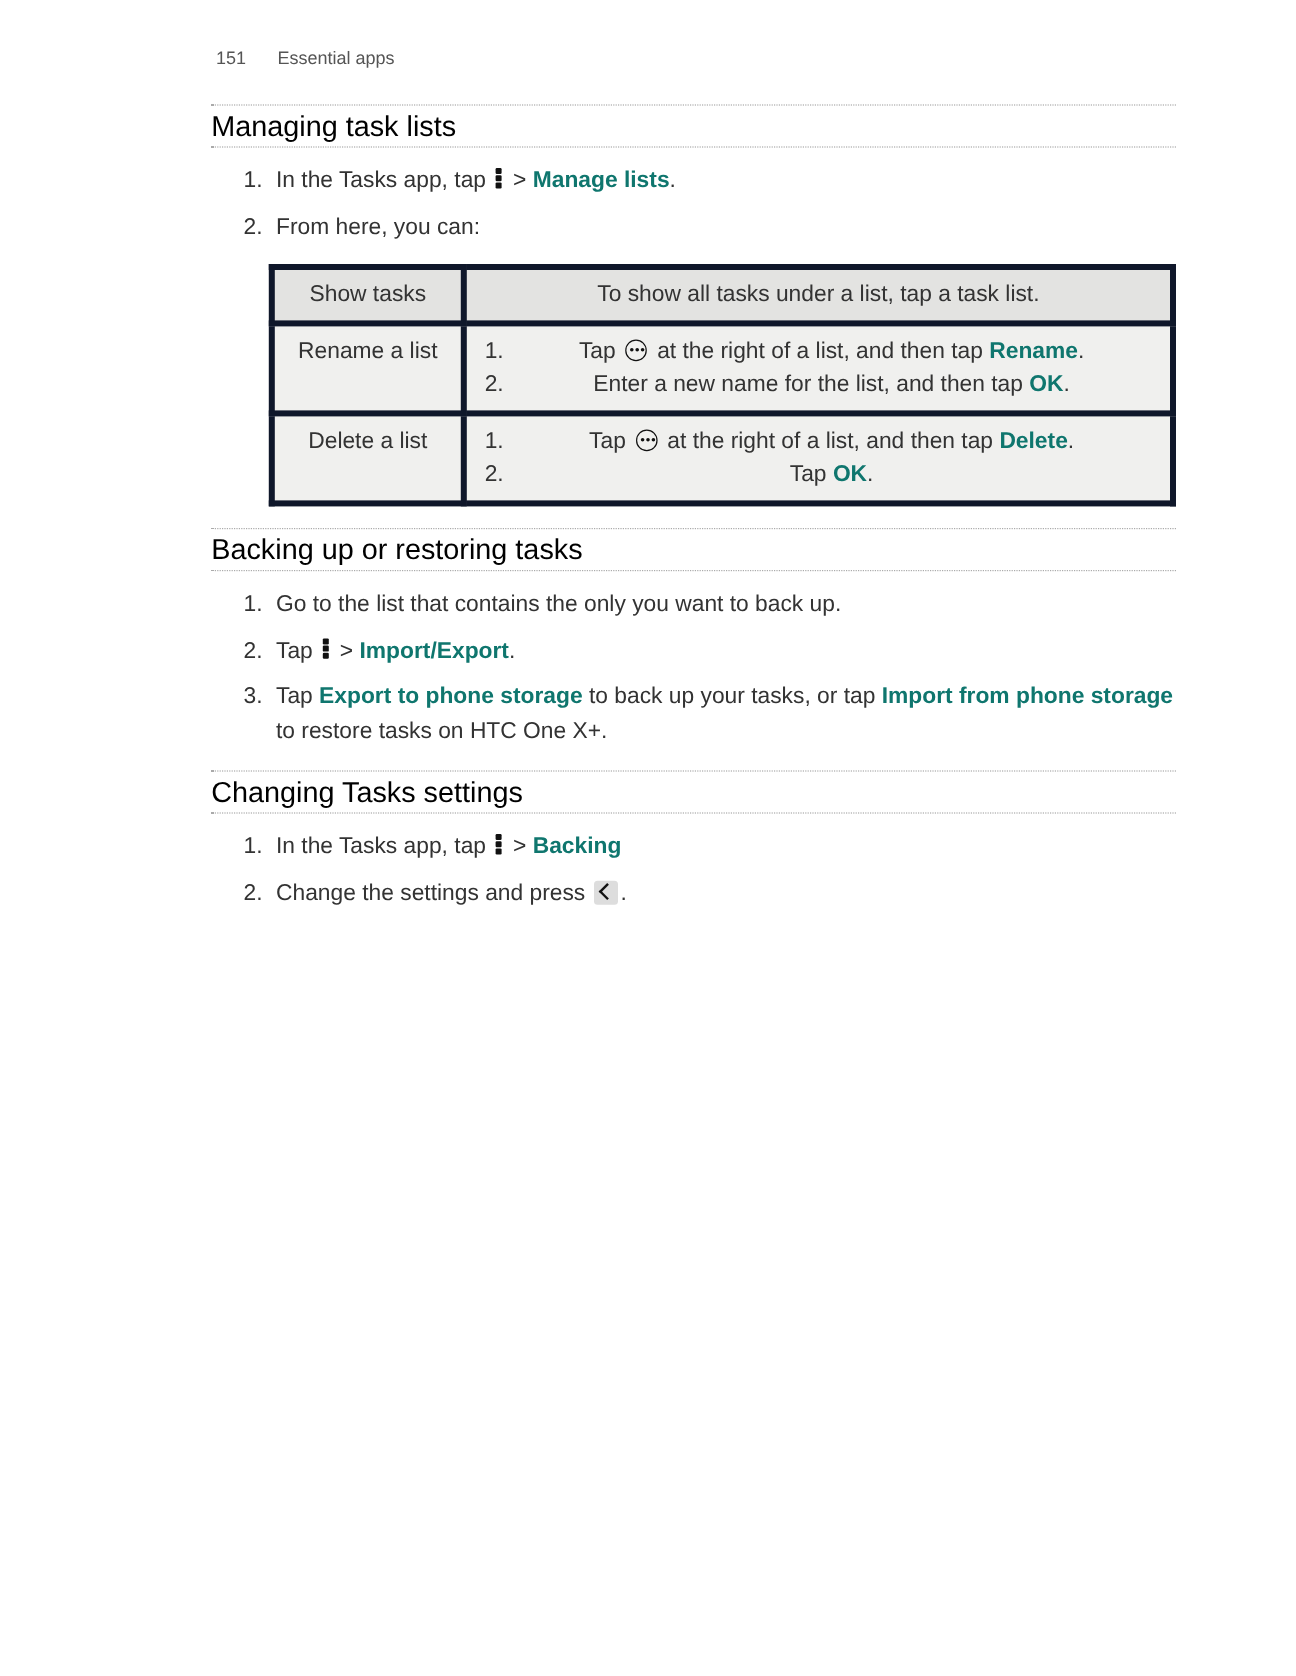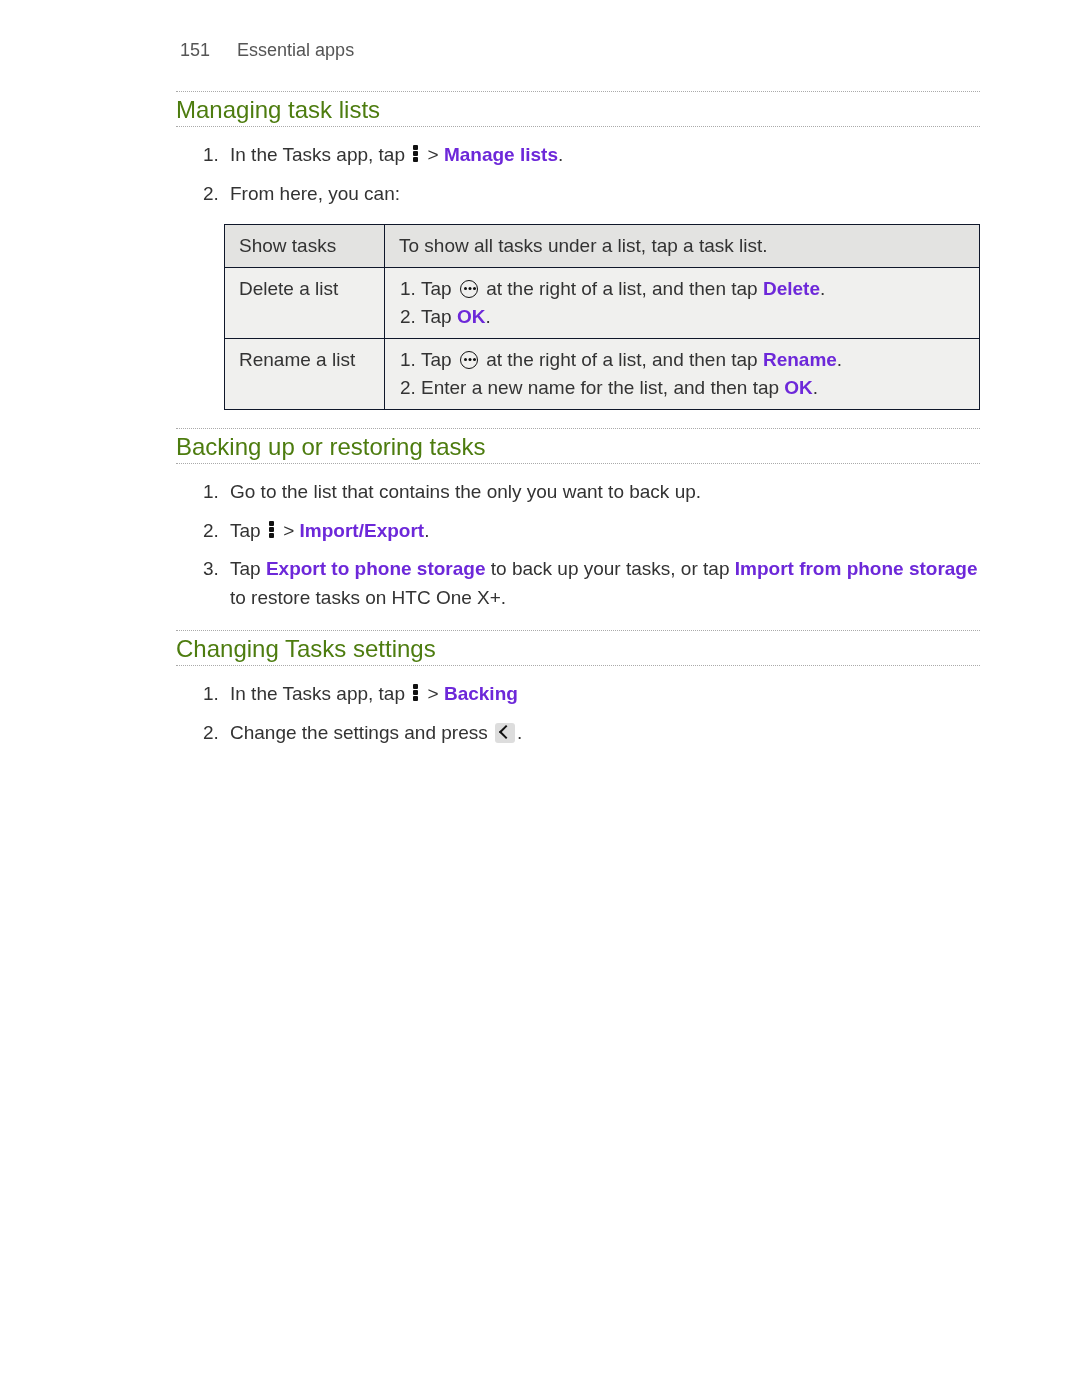--- a/index.html
+++ b/index.html
@@ -8,29 +8,29 @@
     padding: 0;
     font-family: "Helvetica Neue", Helvetica, Arial, sans-serif;
     background: #fff;
     color: #333;
     width: 1080px;
   }
   .page {
     padding: 40px 100px 40px 100px;
   }
   .page-header {
-    font-size: 18px;
+    font-size: 15px;
     color: #555;
     margin-bottom: 30px;
     padding-left: 80px;
   }
   .page-header .num { margin-right: 22px; }
 
   .section-heading {
-    color: #4d7c0f;
+    color: #000000;
     font-size: 24px;
     font-weight: 400;
     border-top: 1px dotted #aaa;
     border-bottom: 1px dotted #aaa;
     padding: 4px 0 2px 0;
     margin: 18px 0 14px 0;
     margin-left: 76px;
   }
 
   ol.steps {
@@ -100,24 +100,24 @@
 
   .tbl {
     margin-left: 124px;
     width: calc(100% - 124px);
     border-collapse: collapse;
     background: #f0f0ee;
     font-size: 19px;
     color: #333;
   }
   .tbl td, .tbl th {
-    border: 1px solid #0f172a;
+    border: 5px solid #0f172a;
     padding: 10px 14px;
     vertical-align: top;
-    text-align: left;
+    text-align: center;
     font-weight: 400;
   }
   .tbl th { width: 160px; }
   .tbl thead th, .tbl thead td {
     background: #e3e3e1;
   }
   .tbl ol {
     margin: 0;
     padding-left: 22px;
   }
@@ -133,21 +133,21 @@
     color: #333;
     position: relative;
   }
   .note-box .pencil-icon {
     position: absolute;
     left: 14px; top: 12px;
     width: 30px; height: 30px;
   }
   .pencil-icon svg { width: 30px; height: 30px; }
 
-  b, strong { font-weight: 600; color: #6d28d9; }
+  b, strong { font-weight: 600; color: #0f766e; }
 </style>
 </head>
 <body>
 
 <div class="page">
 
   <div class="page-header">
     <span class="num">151</span>
     <span>Essential apps</span>
   </div>
@@ -166,48 +166,48 @@
 
   <table class="tbl">
     <thead>
       <tr>
         <th>Show tasks</th>
         <td>To show all tasks under a list, tap a task list.</td>
       </tr>
     </thead>
     <tbody>
       <tr>
+        <th>Rename a list</th>
+        <td>
+          <ol>
+            <li>
+              <span>Tap </span>
+              <span class="icon-more-circle"></span>
+              <span> at the right of a list, and then tap </span>
+              <b>Rename</b><span>.</span>
+            </li>
+            <li>
+              <span>Enter a new name for the list, and then tap </span>
+              <b>OK</b><span>.</span>
+            </li>
+          </ol>
+        </td>
+      </tr>
+      <tr>
         <th>Delete a list</th>
         <td>
           <ol>
             <li>
               <span>Tap </span>
               <span class="icon-more-circle"></span>
               <span> at the right of a list, and then tap </span>
               <b>Delete</b><span>.</span>
             </li>
             <li>
               <span>Tap </span>
-              <b>OK</b><span>.</span>
-            </li>
-          </ol>
-        </td>
-      </tr>
-      <tr>
-        <th>Rename a list</th>
-        <td>
-          <ol>
-            <li>
-              <span>Tap </span>
-              <span class="icon-more-circle"></span>
-              <span> at the right of a list, and then tap </span>
-              <b>Rename</b><span>.</span>
-            </li>
-            <li>
-              <span>Enter a new name for the list, and then tap </span>
               <b>OK</b><span>.</span>
             </li>
           </ol>
         </td>
       </tr>
     </tbody>
   </table>
 
 
   <h2 class="section-heading">Backing up or restoring tasks</h2>

